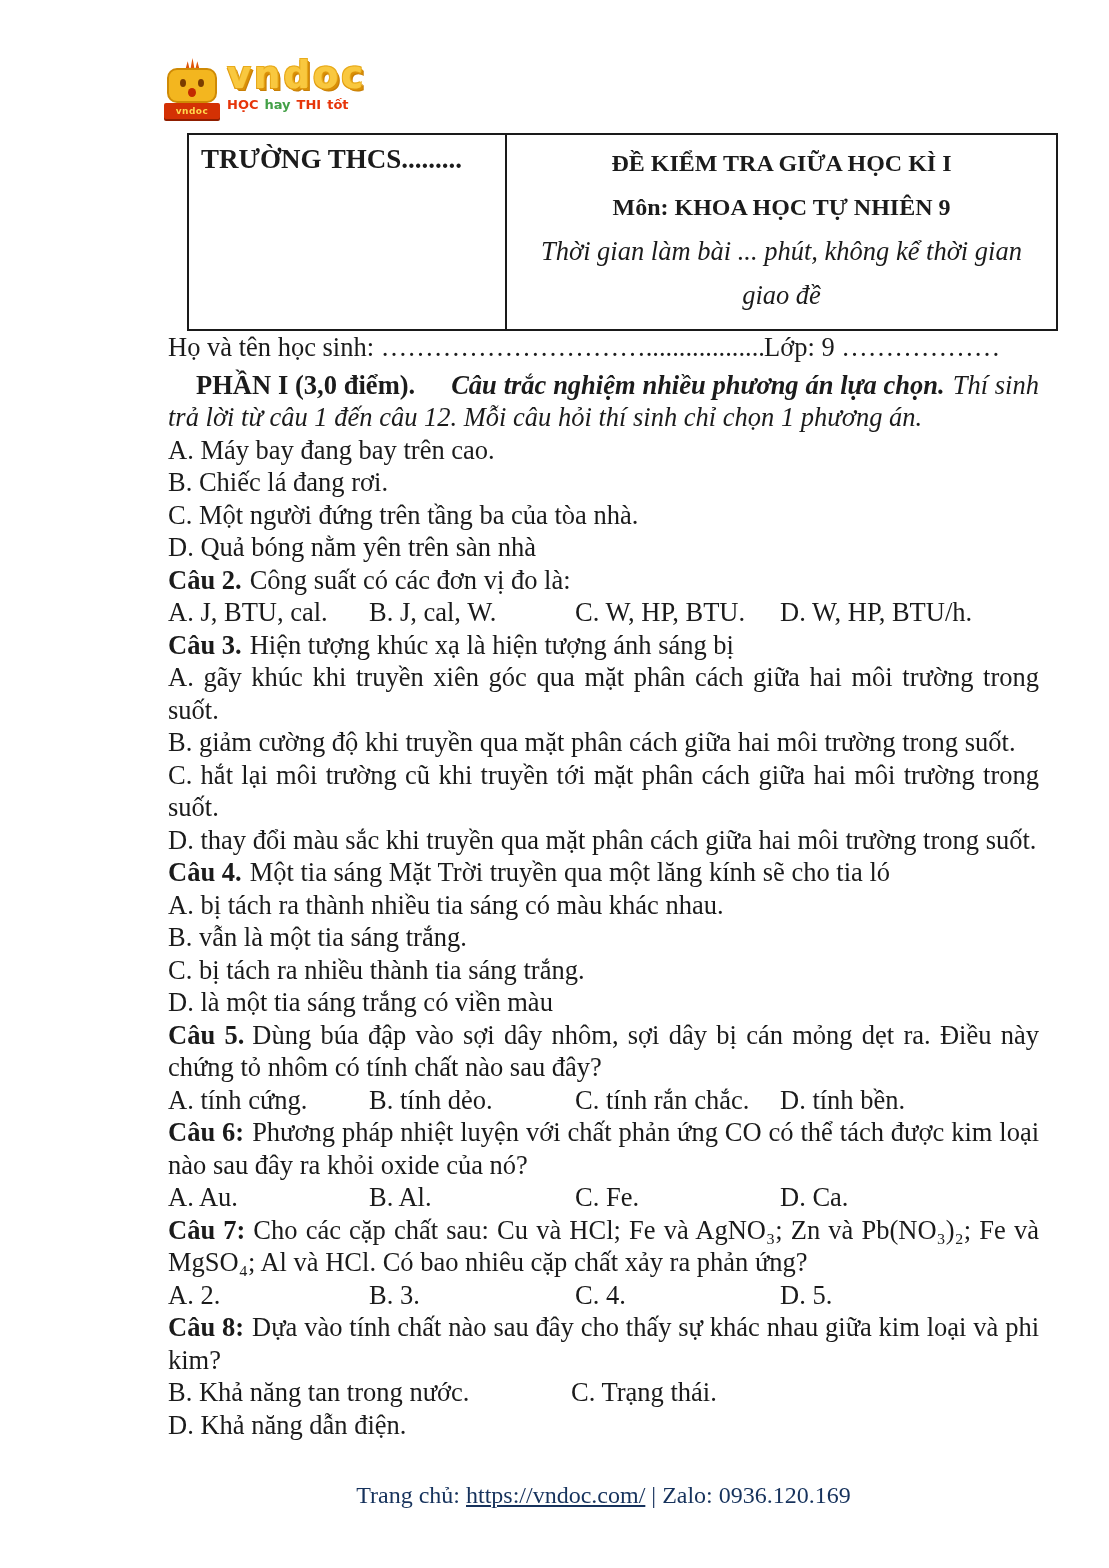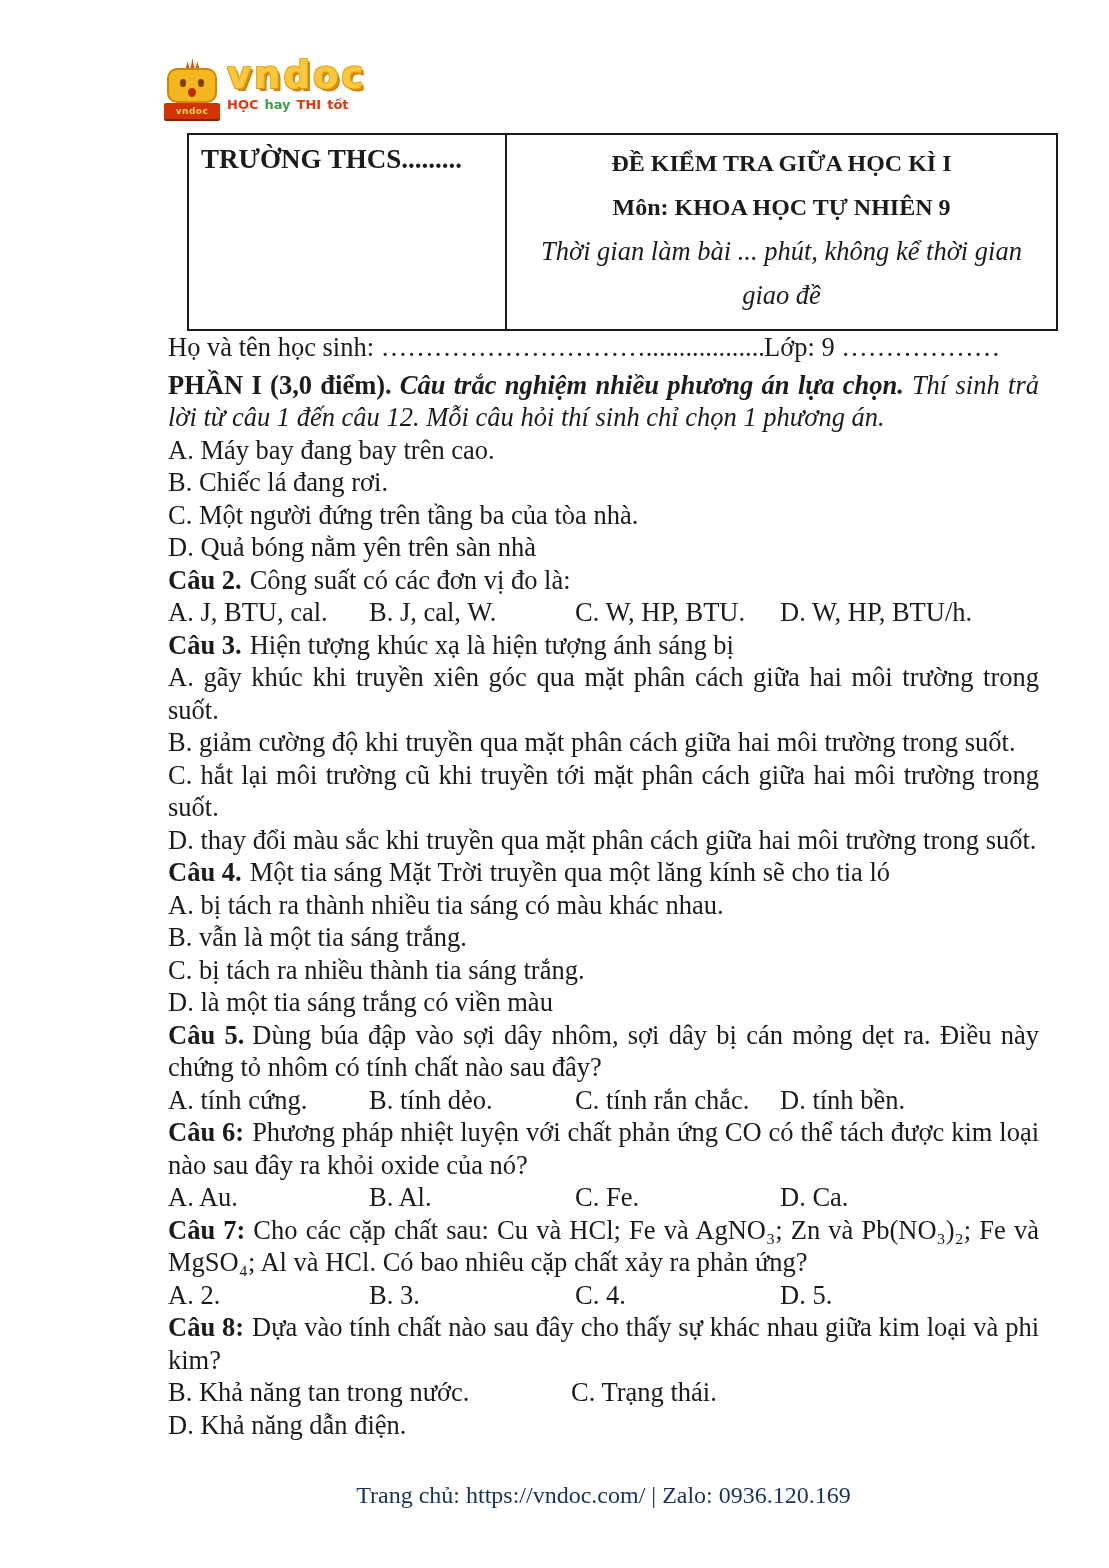--- a/index.html
+++ b/index.html
@@ -43,34 +43,34 @@
   td.school-cell { width:292px; padding:8px 12px 6px; font-weight:bold; font-size:27px; text-align:left; }
   td.exam-cell { text-align:center; padding:6px 8px 12px; }
   .exam-title, .exam-subject { font-weight:bold; font-size:24px; line-height:44px; }
   .exam-duration { font-style:italic; font-size:26.5px; line-height:44px; }
 
   .student-line { display:flex; margin-top:6px; white-space:nowrap; }
   .sl-name { width:596px; overflow:hidden; }
   .sl-class { overflow:hidden; }
 
   .intro { margin-top:5px !important; }
-  .intro .seg { margin-right:8px; }
+  .intro .seg { margin-right:8px;margin-left:28px; }
   .intro .bi { font-style:italic; }
   .intro i { font-style:italic; }
 
   .q-label { font-weight:bold; margin-right:8px; }
   .opts-row { display:flex; text-align:left; }
   .opt { display:block; white-space:nowrap; }
   .opt.w1 { width:201px; } .opt.w2 { width:206px; } .opt.w3 { width:205px; }
   .opts-grid { display:grid; grid-template-columns:403px 1fr; text-align:left; }
 
   
   .footer { position:absolute; left:168px; top:1480px; width:871px; margin:0;
             text-align:center; font-size:24px; line-height:30px; color:#16325c; }
-  .footer-link { color:#16325c; cursor:pointer;margin-top:48px; }
+  .footer-link { color:#16325c; text-decoration:underline; cursor:pointer;margin-top:48px; }
 </style>
 </head>
 <body>
 
 <div class="page">
 
   <div class="logo">
     <div class="mascot">
       <div class="crest"></div>
       <div class="m-body">

